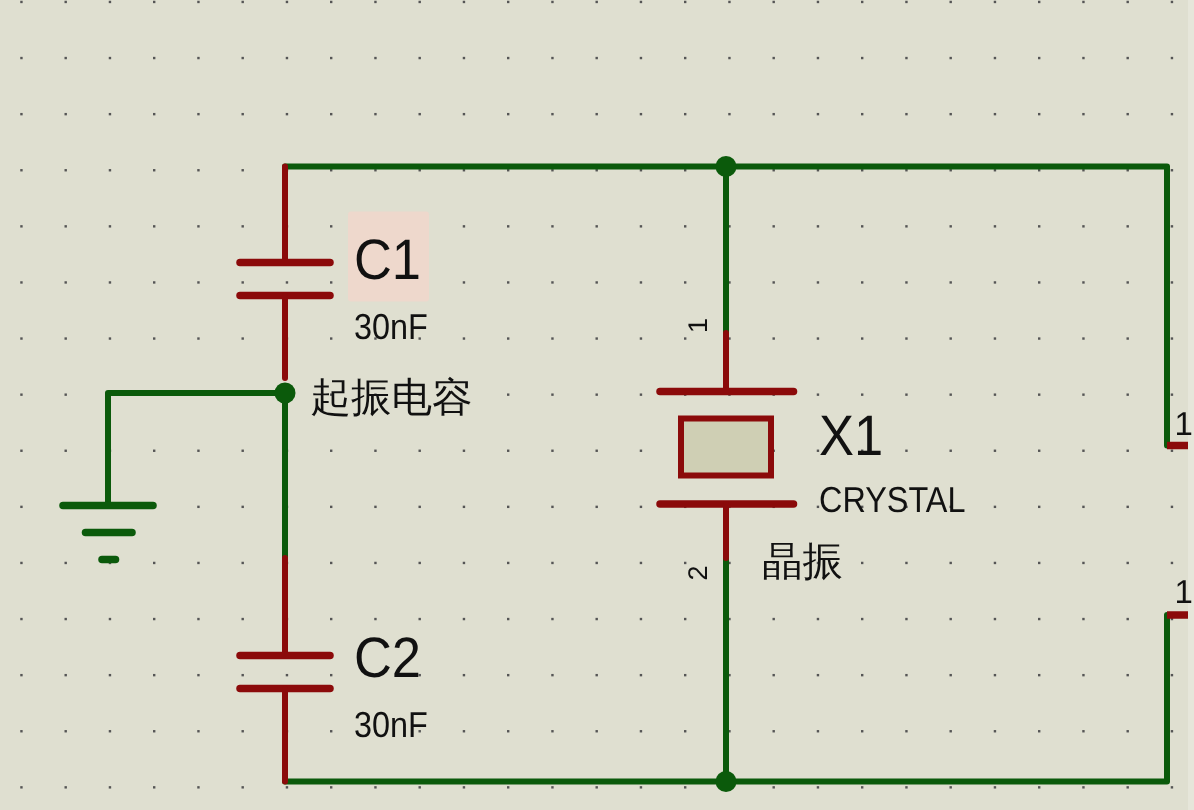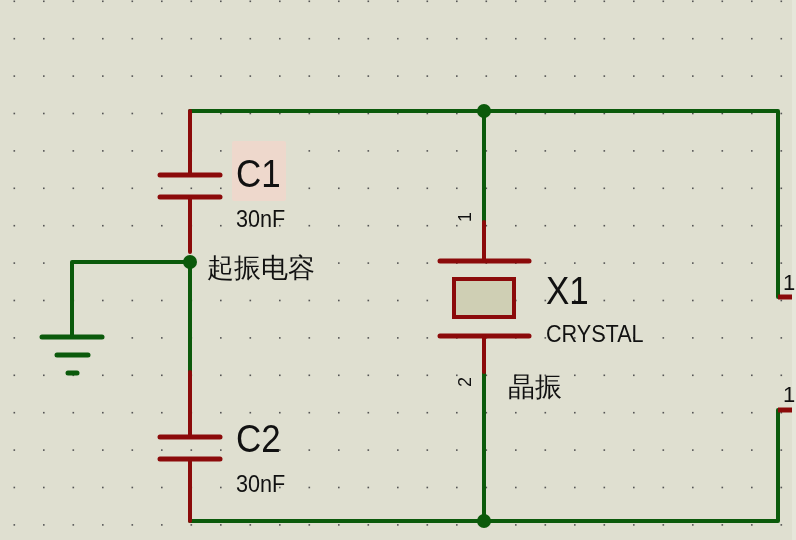--- a/index.html
+++ b/index.html
@@ -6,21 +6,21 @@
   body {
     width: 796px; height: 540px; overflow: hidden;
     background: #dfdfd0;
     font-family: "Liberation Sans", sans-serif;
     position: relative;
   }
   #canvas { position: absolute; left: 0; top: 0; }
   .lbl { position: absolute; color: #111; white-space: nowrap; line-height: 1; }
   .ref { font-size: 38px; transform: scaleX(0.92); transform-origin: left top; }
   .val { font-size: 24px; transform: scaleX(0.9); transform-origin: left top; }
-  .cn  { font-family: Liberation Serif, serif; font-size: 27px; }
+  .cn  { font-family: Liberation Mono, monospace; font-size: 27px; }
   .pin { font-size: 18px; }
   .highlight { position: absolute; background: #eed8cc; border-radius: 2px; }
   .edge-strip { position: absolute; right: 0; top: 0; width: 4px; height: 540px; background: #e6e6da; }
 </style>
 </head>
 <body>
 
 <svg id="canvas" width="796" height="540">
   <g id="grid">
       <rect x="13.5" y="0.5" width="1.6" height="1.6" fill="#555555"></rect>
@@ -484,19 +484,19 @@
 <div class="highlight" style="left:232px;top:141px;width:54px;height:60px;"></div>
 <div class="lbl ref" style="left:236px;top:155px;">C1</div>
 <div class="lbl val" style="left:236px;top:207px;">30nF</div>
 <div class="lbl cn" style="left:207px;top:255px;">起振电容</div>
 
 <div class="lbl ref" style="left:236px;top:420px;">C2</div>
 <div class="lbl val" style="left:236px;top:472px;">30nF</div>
 
 <div class="lbl ref" style="left:546px;top:272px;">X1</div>
 <div class="lbl val" style="left:546px;top:322px;">CRYSTAL</div>
-<div class="lbl cn" style="left:508px;top:374px;">晶振</div>
+<div class="lbl cn" style="left:508px;top:364px;">晶振</div>
 
 <div class="lbl pin" style="left:460px;top:208px;transform:rotate(-90deg);">1</div>
 <div class="lbl pin" style="left:460px;top:373px;transform:rotate(-90deg);">2</div>
 
 <div class="lbl pin" style="left:783px;top:272px;font-size:22px;">1</div>
 <div class="lbl pin" style="left:783px;top:384px;font-size:22px;">1</div>
 
 </body></html>

